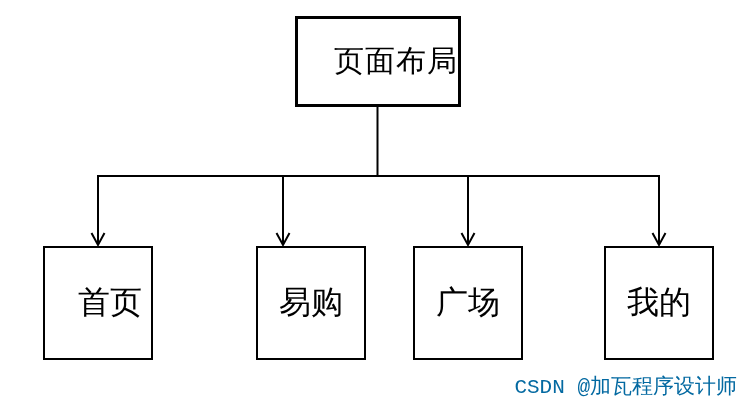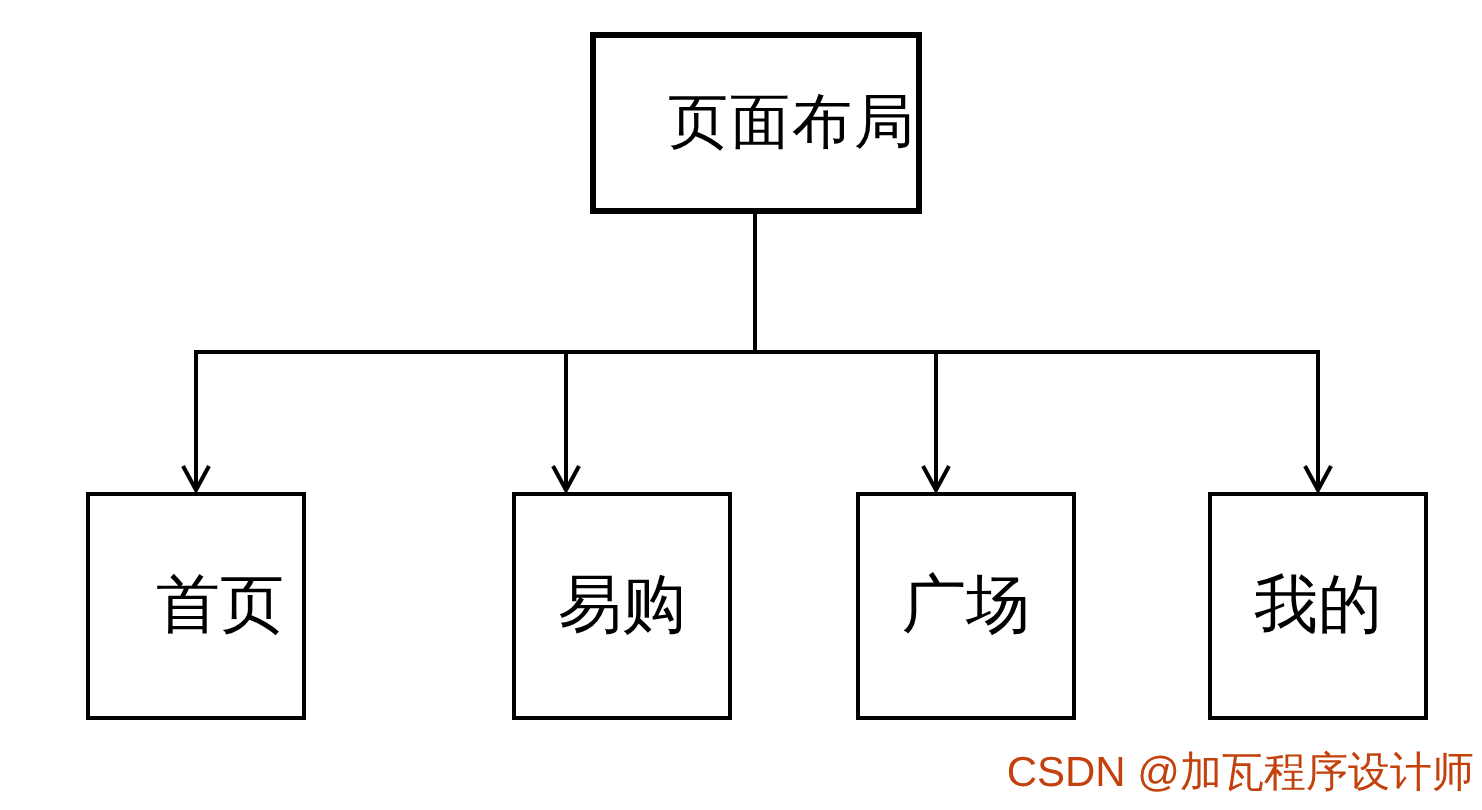--- a/index.html
+++ b/index.html
@@ -43,29 +43,29 @@
     padding-left: 36px;
   }
   .node-child {
     top: 246px;
     width: 110px;
     height: 114px;
     font-size: 32px;
   }
   .node-child-1 { left: 43px; padding-left: 24px; }
   .node-child-2 { left: 228px; margin-left: 28px; }
-  .node-child-3 { left: 428px; text-align: center; }
+  .node-child-3 { left: 413px; text-align: center; }
   .node-child-4 { left: 604px; font-family: Liberation Mono, monospace; }
   .watermark {
     position: absolute;
     right: 4px;
     bottom: 5px;
-    font-family: Liberation Sans, sans-serif;
+    font-family: Liberation Mono, monospace;
     font-size: 21px;
-    color: #c2410c;
+    color: #0369a1;
     white-space: nowrap;
   }
 </style>
 </head>
 <body>
 
 <div class="canvas">
 
   <svg class="connectors" viewBox="0 0 741 405" xmlns="http://www.w3.org/2000/svg" fill="none" stroke="#000000" stroke-width="2">
 

